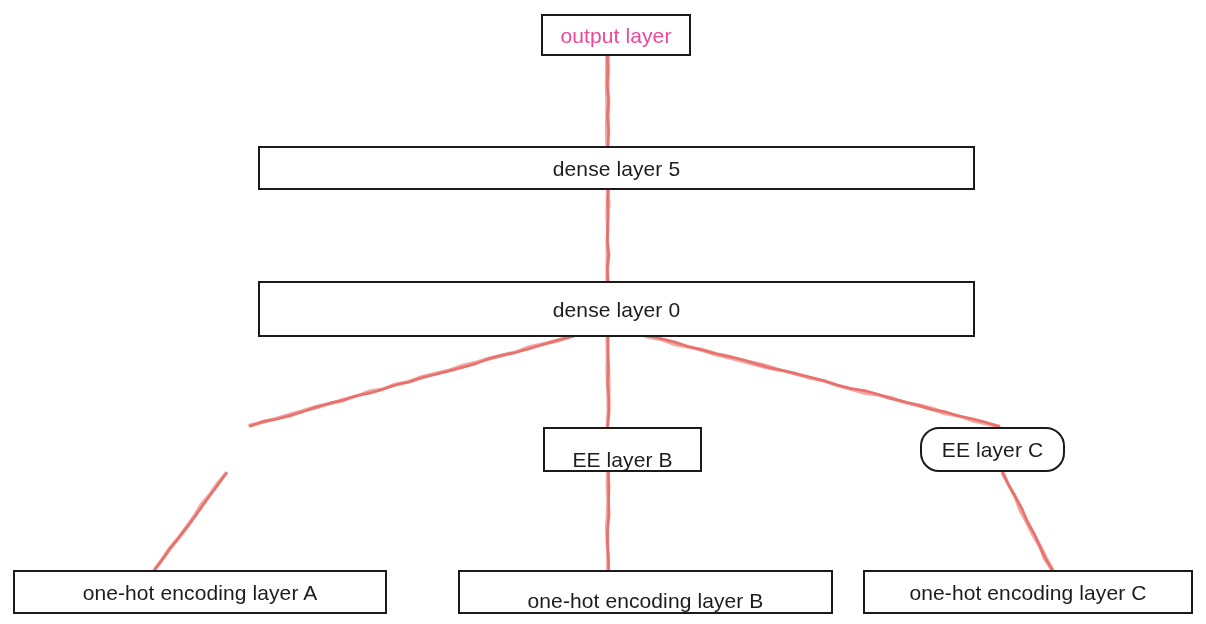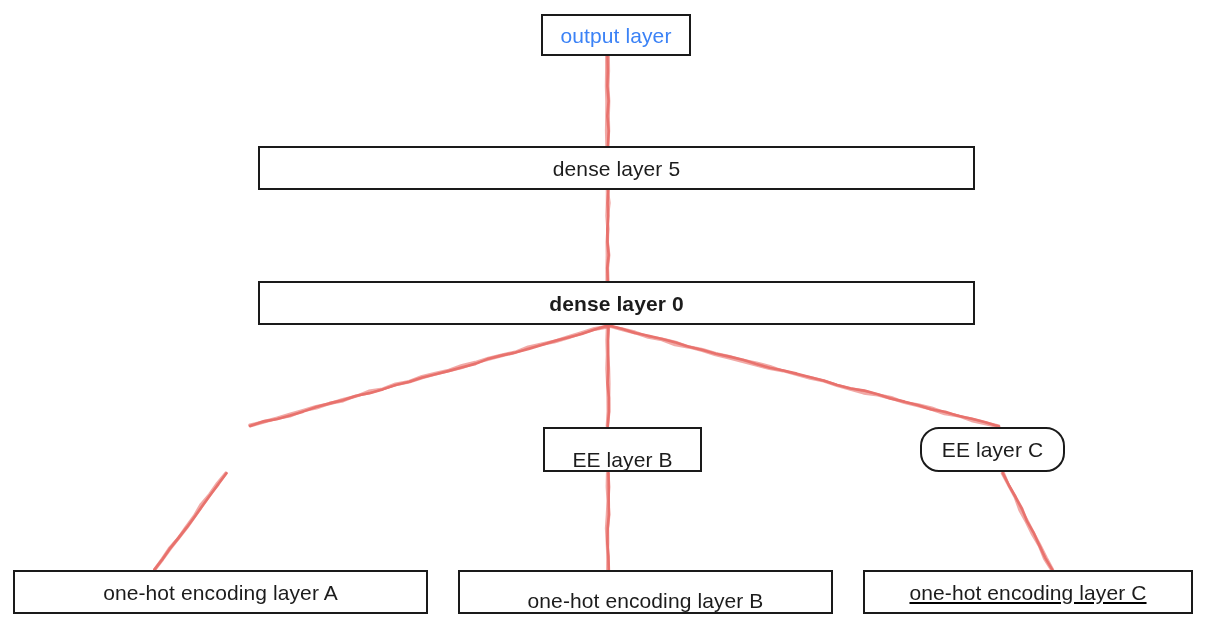--- a/index.html
+++ b/index.html
@@ -71,45 +71,45 @@
         <polyline points="607.61,570.00 607.77,556.14 607.18,542.29 606.40,528.43 607.27,514.57 607.98,500.71 607.15,486.86 607.44,473.00" fill="none" stroke="#e8706a" stroke-width="3.10" stroke-linecap="round" stroke-linejoin="round" opacity="0.6"></polyline>
         <polyline points="608.84,570.00 608.50,556.14 607.29,542.29 607.68,528.43 608.86,514.57 608.71,500.71 608.70,486.86 608.52,473.00" fill="none" stroke="#e8706a" stroke-width="2.60" stroke-linecap="round" stroke-linejoin="round" opacity="0.95"></polyline>
         <polyline points="608.81,570.00 607.83,556.14 608.33,542.29 608.11,528.43 609.45,514.57 608.53,500.71 609.41,486.86 608.57,473.00" fill="none" stroke="#e8706a" stroke-width="2.10" stroke-linecap="round" stroke-linejoin="round" opacity="0.6"></polyline>
         <polyline points="1051.77,570.12 1044.46,558.59 1039.37,545.94 1032.42,534.23 1026.42,522.05 1019.87,510.14 1015.14,497.31 1008.65,485.37 1002.26,473.37" fill="none" stroke="#e8706a" stroke-width="3.10" stroke-linecap="round" stroke-linejoin="round" opacity="0.6"></polyline>
         <polyline points="1052.33,569.83 1045.34,558.15 1039.51,545.87 1034.00,533.44 1027.19,521.66 1022.20,508.96 1015.73,497.01 1008.89,485.24 1002.80,473.10" fill="none" stroke="#e8706a" stroke-width="2.60" stroke-linecap="round" stroke-linejoin="round" opacity="0.95"></polyline>
         <polyline points="1053.12,569.43 1046.68,557.47 1040.56,545.34 1034.17,533.35 1028.04,521.23 1021.66,509.23 1015.25,497.25 1009.01,485.19 1003.86,472.57" fill="none" stroke="#e8706a" stroke-width="2.10" stroke-linecap="round" stroke-linejoin="round" opacity="0.6"></polyline>
       </g>
   </svg>
 
   <div class="node-box" style="left: 541px; top: 14px; width: 150px; height: 42px; border-color: rgb(26, 26, 26);">
-    <span class="node-label" style="color: #3b82f6;">output layer</span>
+    <span class="node-label" style="color: #ec4899;">output layer</span>
   </div>
 
   <div class="node-box" style="left: 258px; top: 146px; width: 717px; height: 44px; border-color: rgb(26, 26, 26);">
     <span class="node-label" style="color: rgb(28, 28, 28);">dense layer 5</span>
   </div>
 
-  <div class="node-box" style="left: 258px; top: 281px; width: 717px; height: 44px; border-color: rgb(26, 26, 26); font-weight: bold;">
+  <div class="node-box" style="left: 258px; top: 281px; width: 717px; height: 56px; border-color: rgb(26, 26, 26);">
     <span class="node-label" style="color: rgb(28, 28, 28);">dense layer 0</span>
   </div>
 
 
   <div class="node-box" style="left: 543px; top: 427px; width: 159px; height: 45px; border-color: rgb(26, 26, 26); align-items: flex-end;">
     <span class="node-label" style="color: rgb(28, 28, 28);">EE layer B</span>
   </div>
 
   <div class="node-box" style="left: 920px; top: 427px; width: 145px; height: 45px; border-color: rgb(26, 26, 26); border-radius: 19px;">
     <span class="node-label" style="color: rgb(28, 28, 28);">EE layer C</span>
   </div>
 
-  <div class="node-box" style="left: 13px; top: 570px; width: 415px; height: 44px; border-color: rgb(26, 26, 26);">
+  <div class="node-box" style="left: 13px; top: 570px; width: 374px; height: 44px; border-color: rgb(26, 26, 26);">
     <span class="node-label" style="color: rgb(28, 28, 28);">one-hot encoding layer A</span>
   </div>
 
   <div class="node-box" style="left: 458px; top: 570px; width: 375px; height: 44px; border-color: rgb(26, 26, 26);">
     <span class="node-label" style="color: rgb(28, 28, 28); margin-top: 16px;">one-hot encoding layer B</span>
   </div>
 
-  <div class="node-box" style="left: 863px; top: 570px; width: 330px; height: 44px; border-color: rgb(26, 26, 26); text-decoration: underline;">
+  <div class="node-box" style="left: 863px; top: 570px; width: 330px; height: 44px; border-color: rgb(26, 26, 26);">
     <span class="node-label" style="color: rgb(28, 28, 28);">one-hot encoding layer C</span>
   </div>
 
 </div>
 
 </body></html>

